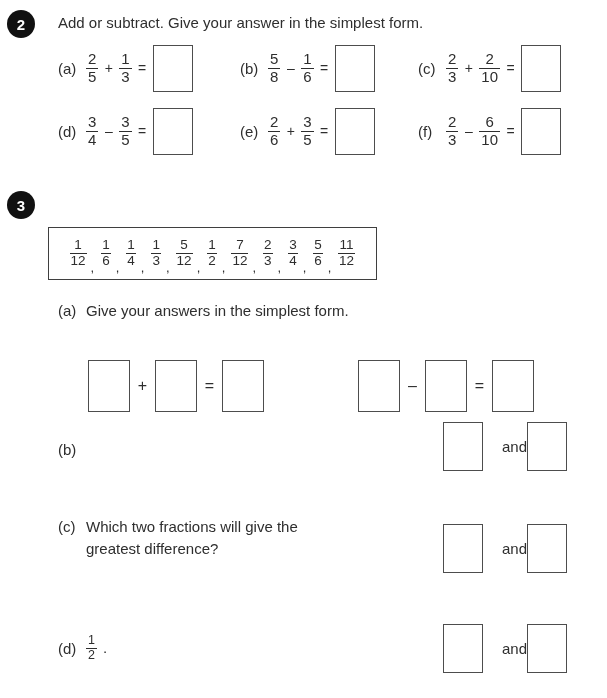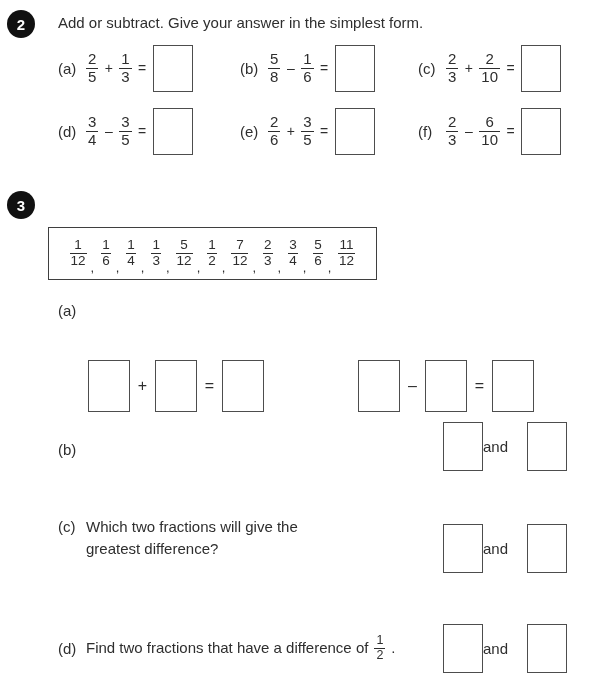--- a/index.html
+++ b/index.html
@@ -28,21 +28,21 @@
   }
   .bank .frac{font-size:13.5px;}
   .bank .frac .den{border-top:1.4px solid #2e2e2e;padding:0 1px;}
   .bank .comma{align-self:flex-end;margin-bottom:4px;margin-right:2px;font-size:13px;}
   .text15{font-size:15px;line-height:22px;}
   .eqrow{position:absolute;display:flex;align-items:center;gap:7px;height:52px;}
   .bigbox{width:42px;height:52px;border:1.6px solid #4d4d4d;background:#fff;box-sizing:border-box;}
   .bigop{font-size:16px;width:11px;text-align:center;}
   .andgroup{position:absolute;display:flex;align-items:center;}
   .mbox{width:40px;height:49px;border:1.6px solid #4d4d4d;background:#fff;box-sizing:border-box;}
-  .andword{width:44px;text-align:left;font-size:15px;}
+  .andword{width:44px;text-align:right;font-size:15px;}
   .drow{position:absolute;display:flex;align-items:center;gap:6px;height:42px;}
   .dfrac{font-size:12.5px;}
   .dfrac .den{border-top:1.3px solid #2e2e2e;}
 </style>
 </head>
 <body>
 
 <div class="page">
 
   <div class="badge" style="left:7px;top:10px;">2</div>
@@ -188,20 +188,21 @@
       </span>
       <span class="comma">,</span>
     <span class="frac">
         <span class="num">11</span>
         <span class="den">12</span>
       </span>
   </div>
 
   <div class="abs text15" style="left:58px;top:300px;width:24px;">(a)</div>
   <div class="abs text15" style="left:86px;top:300px;width:500px;">
+    <div>Give your answers in the simplest form.</div>
   </div>
 
   <div class="eqrow" style="left:88px;top:360px;">
     <span class="bigbox"></span>
     <span class="bigop">+</span>
     <span class="bigbox"></span>
     <span class="bigop">=</span>
     <span class="bigbox"></span>
   </div>
   <div class="eqrow" style="left:358px;top:360px;">
@@ -225,21 +226,20 @@
     <div>greatest difference?</div>
   </div>
   <div class="andgroup" style="left:443px;top:524px;">
     <span class="mbox"></span>
     <span class="andword">and</span>
     <span class="mbox"></span>
   </div>
 
   <div class="drow" style="left:58px;top:627px;">
     <span class="item-label">(d)</span>
-    <span class="text15">Find two fractions that have a difference of</span>
     <span class="frac dfrac">
         <span class="num">1</span>
         <span class="den">2</span>
       </span>
     <span class="text15">.</span>
   </div>
   <div class="andgroup" style="left:443px;top:624px;">
     <span class="mbox"></span>
     <span class="andword">and</span>
     <span class="mbox"></span>

